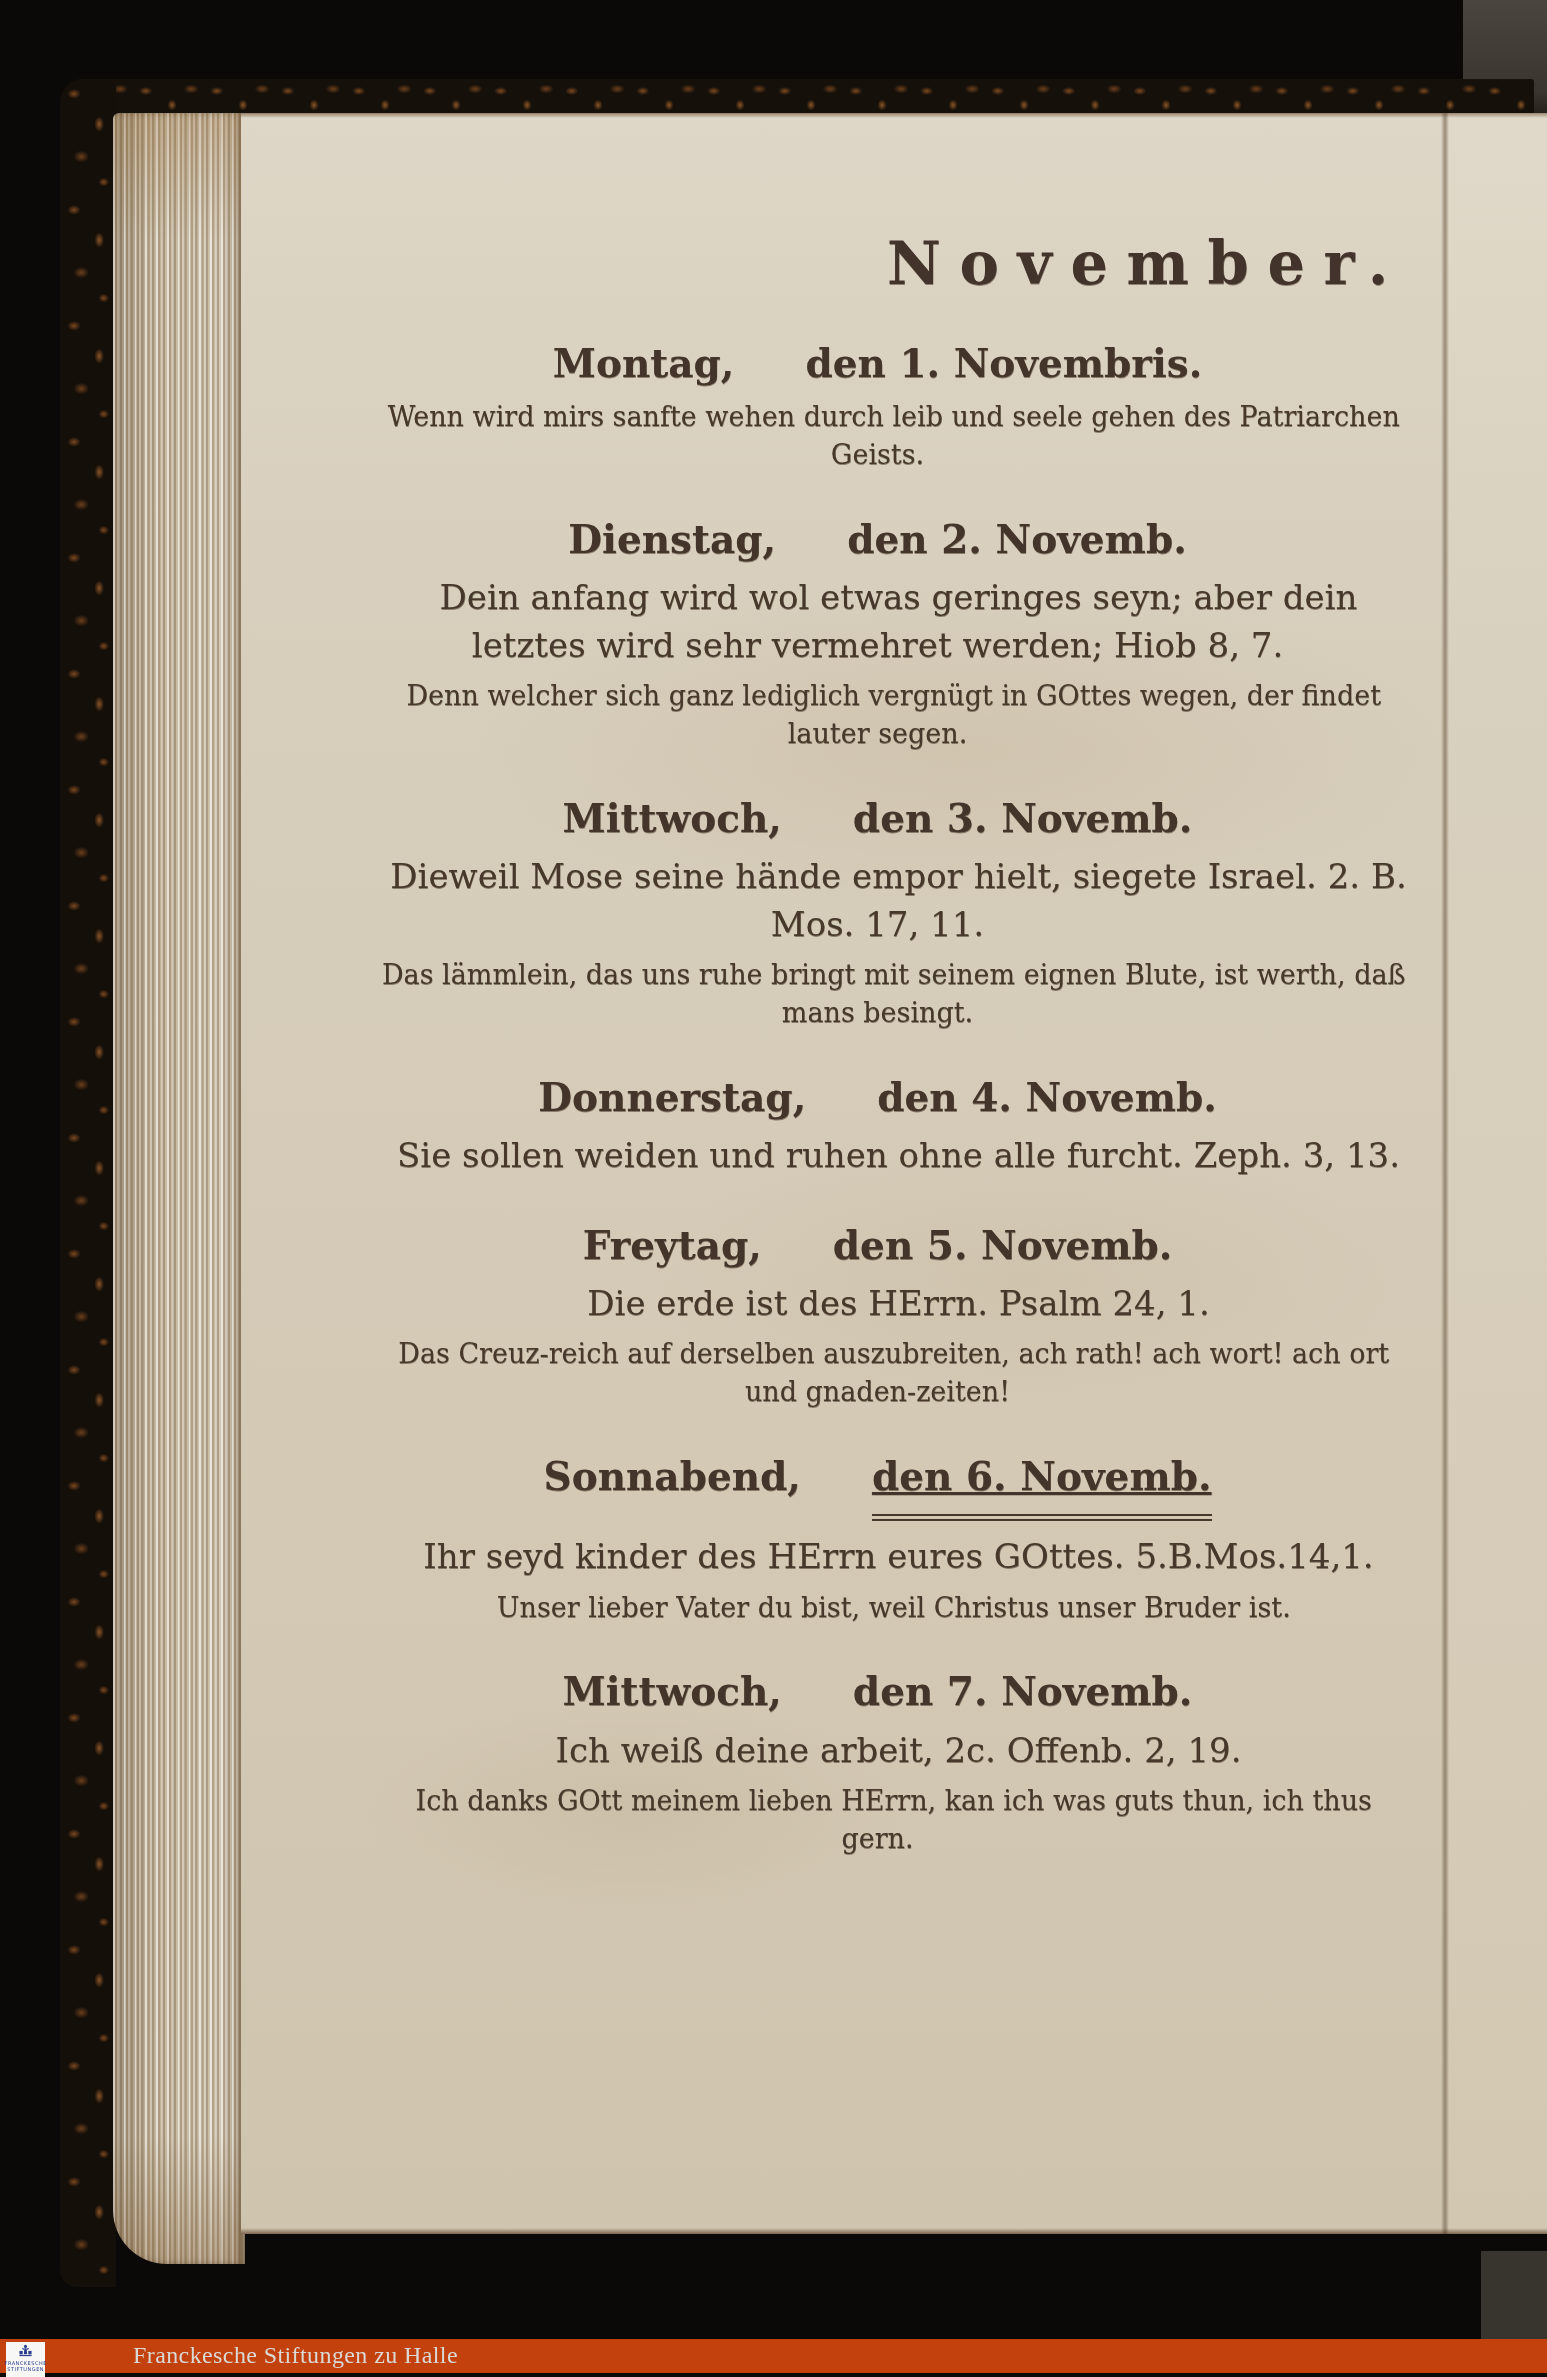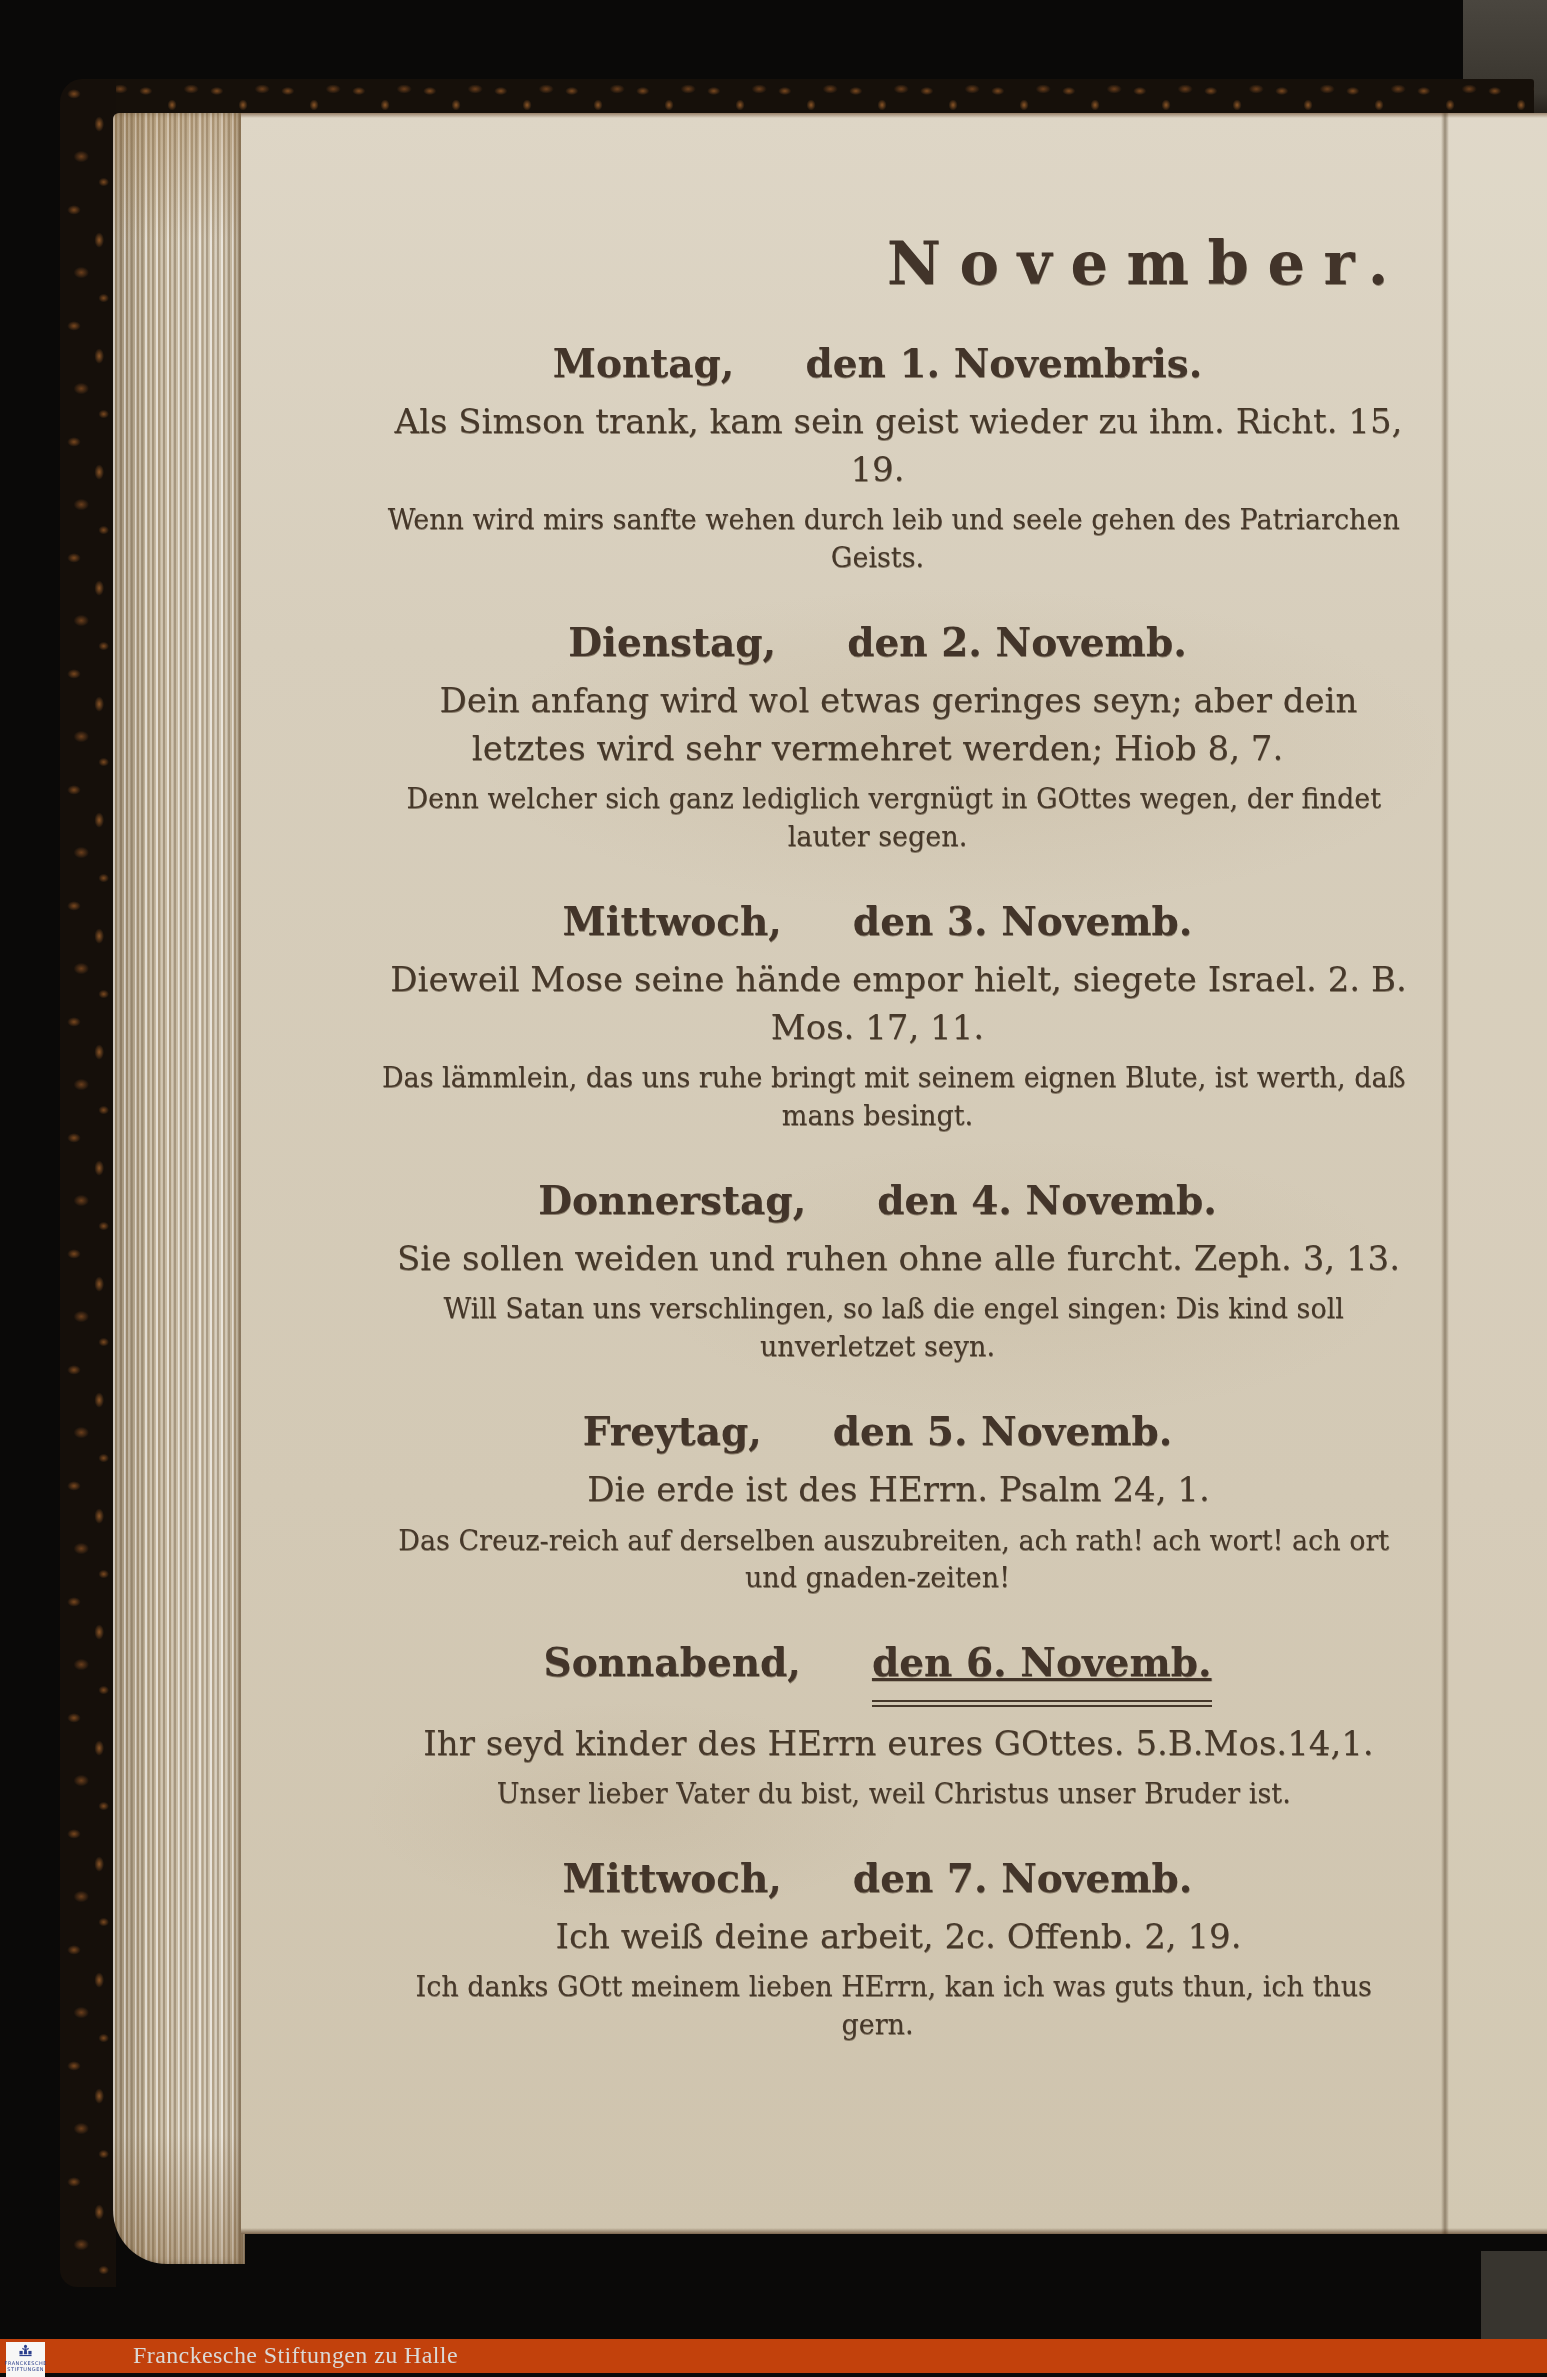--- a/index.html
+++ b/index.html
@@ -194,21 +194,20 @@
     <div class="crease"></div>
 
     <div class="page-text">
       <h1 class="month-title">November.</h1>
 
       <div class="section">
         <div class="sec-header">
           <span>Montag,</span>
           <span>den 1. Novembris.</span>
         </div>
-        <p class="verse">Als Simson trank, kam sein geist wieder zu ihm. Richt. 15, 19.</p>
         <p class="comment">Wenn wird mirs sanfte wehen durch leib und seele gehen des Patriarchen Geists.</p>
       </div>
 
       <div class="section">
         <div class="sec-header">
           <span>Dienstag,</span>
           <span>den 2. Novemb.</span>
         </div>
         <p class="verse">Dein anfang wird wol etwas geringes seyn; aber dein letztes wird sehr vermehret werden; Hiob 8, 7.</p>
         <p class="comment">Denn welcher sich ganz lediglich vergnügt in GOttes wegen, der findet lauter segen.</p>
@@ -222,21 +221,20 @@
         <p class="verse">Dieweil Mose seine hände empor hielt, siegete Israel. 2. B. Mos. 17, 11.</p>
         <p class="comment">Das lämmlein, das uns ruhe bringt mit seinem eignen Blute, ist werth, daß mans besingt.</p>
       </div>
 
       <div class="section">
         <div class="sec-header">
           <span>Donnerstag,</span>
           <span>den 4. Novemb.</span>
         </div>
         <p class="verse">Sie sollen weiden und ruhen ohne alle furcht. Zeph. 3, 13.</p>
-        <p class="comment">Will Satan uns verschlingen, so laß die engel singen: Dis kind soll unverletzet seyn.</p>
       </div>
 
       <div class="section">
         <div class="sec-header">
           <span>Freytag,</span>
           <span>den 5. Novemb.</span>
         </div>
         <p class="verse">Die erde ist des HErrn. Psalm 24, 1.</p>
         <p class="comment">Das Creuz-reich auf derselben auszubreiten, ach rath! ach wort! ach ort und gnaden-zeiten!</p>
       </div>

